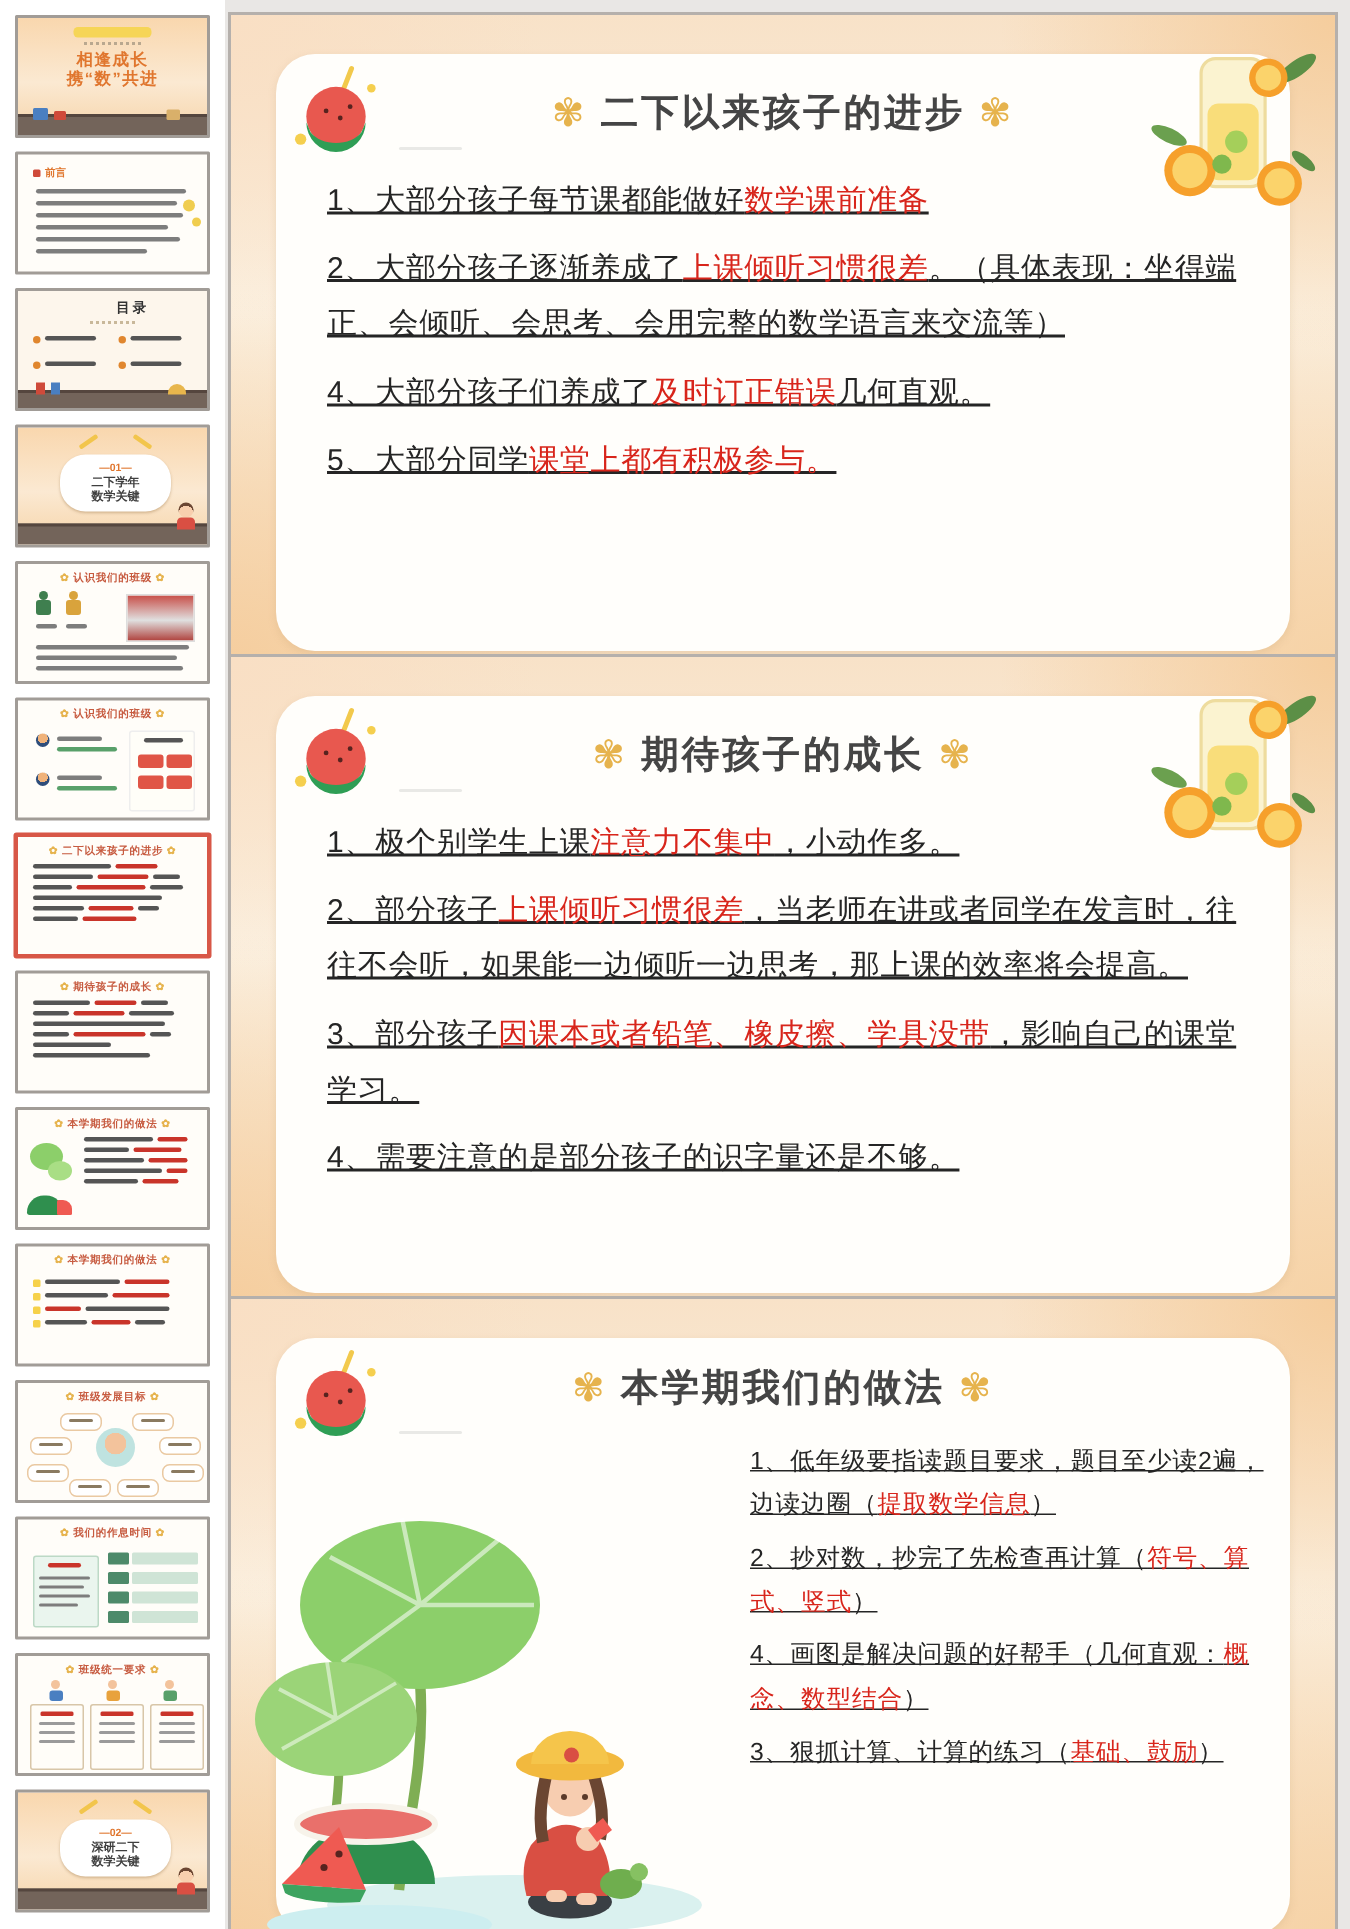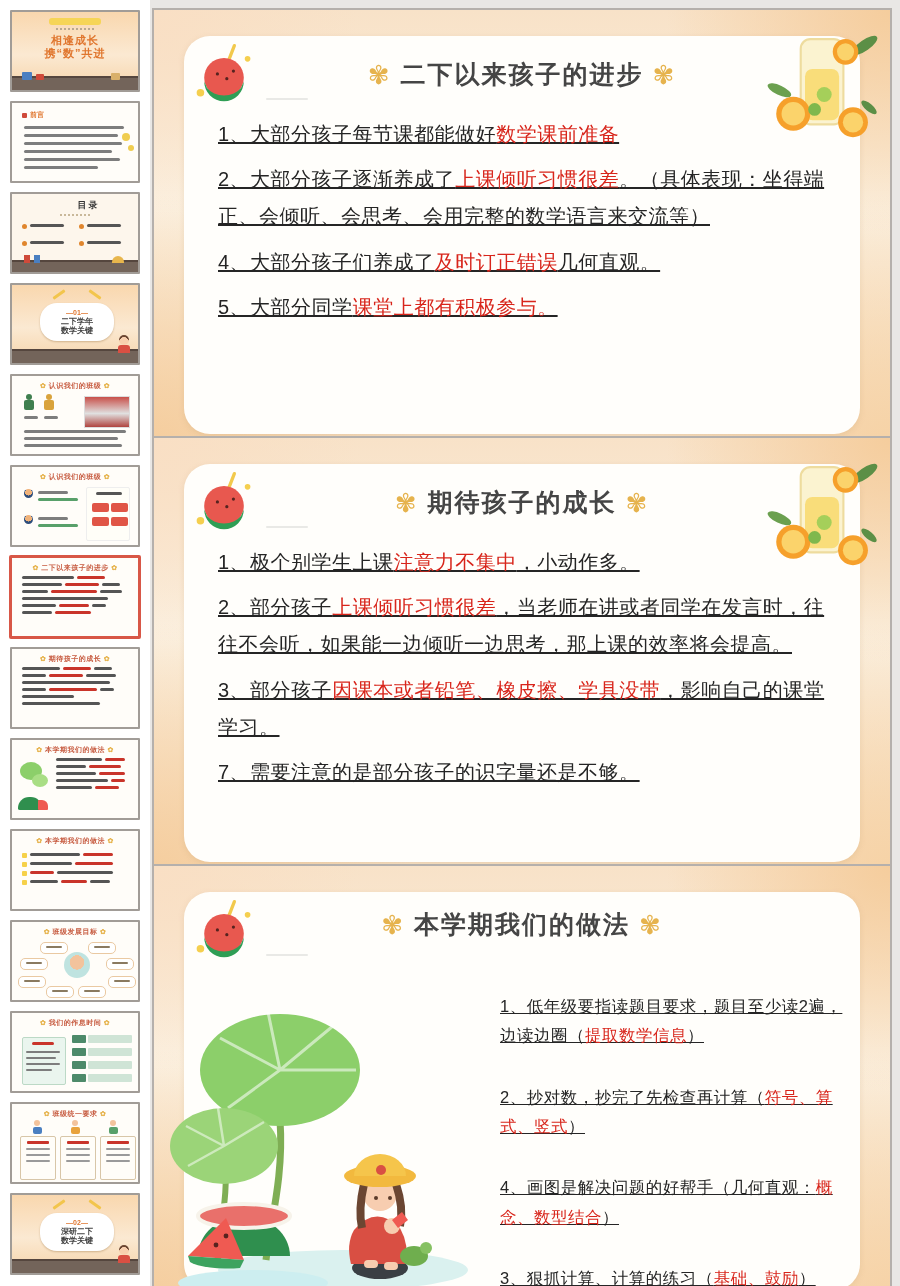--- a/index.html
+++ b/index.html
@@ -93,21 +93,21 @@
   .sbody{position:absolute;left:64px;right:52px;top:106px;}
   .para{margin:0 0 8px 0;font-size:20px;line-height:1.86;color:var(--ink);letter-spacing:.5px;text-decoration:underline;}
   .para .rd{color:var(--red);}
   .dash{position:absolute;left:112px;top:88px;width:42px;height:2px;background:#e9e9e6;border-radius:1px;}
   .wm-icon{position:absolute;left:36px;top:30px;width:68px;height:66px;}
   .lemon-icon{position:absolute;right:10px;top:12px;width:118px;height:128px;z-index:3;}
 
   
   .slide3 .stitle{top:42px;}
   .slide3 .sbody{left:346px;right:44px;top:94px;}
-  .slide3 .para{font-size:16.5px;line-height:1.78;margin-bottom:6px;margin-top:32px;}
+  .slide3 .para{font-size:16.5px;line-height:1.78;margin-bottom:6px;}
   .illus{position:absolute;left:14px;bottom:10px;width:330px;height:300px;}
 </style>
 </head>
 <body>
 
 <div class="sidebar">
 
   <div class="thumb grad-o">
     <div class="pill"></div>
     <div class="dots"></div>
@@ -482,21 +482,21 @@
     </svg>
     <div class="stitle">
       <span class="flw">✾</span>
       <span>期待孩子的成长</span>
       <span class="flw">✾</span>
     </div>
     <div class="sbody">
         <p class="para"><span>1、极个别学生上课</span><span class="rd">注意力不集中</span><span>，小动作多。</span></p>
         <p class="para"><span>2、部分孩子</span><span class="rd">上课倾听习惯很差</span><span>，当老师在讲或者同学在发言时，往往不会听，如果能一边倾听一边思考，那上课的效率将会提高。</span></p>
         <p class="para"><span>3、部分孩子</span><span class="rd">因课本或者铅笔、橡皮擦、学具没带</span><span>，影响自己的课堂学习。</span></p>
-        <p class="para"><span>7、需要注意的是部分孩子的识字量还是不够。</span></p>
+        <p class="para"><span>4、需要注意的是部分孩子的识字量还是不够。</span></p>
       </div>
   </div>
 
   <div class="slide slide3" style="top:864px;">
     <div class="card"></div>
     <svg class="wm-icon" viewBox="0 0 70 70">
       <line x1="46" y1="6" x2="39" y2="24" stroke="#f2c94c" stroke-width="3.5" stroke-linecap="round"></line>
       <circle cx="35" cy="40" r="21" fill="#e8584f"></circle>
       <path d="M14 44 a21 21 0 0 0 42 0 l-3 7 a21 16 0 0 1 -36 0 z" fill="#2f9e55"></path>
       <circle cx="28" cy="36" r="1.7" fill="#57231f"></circle>

